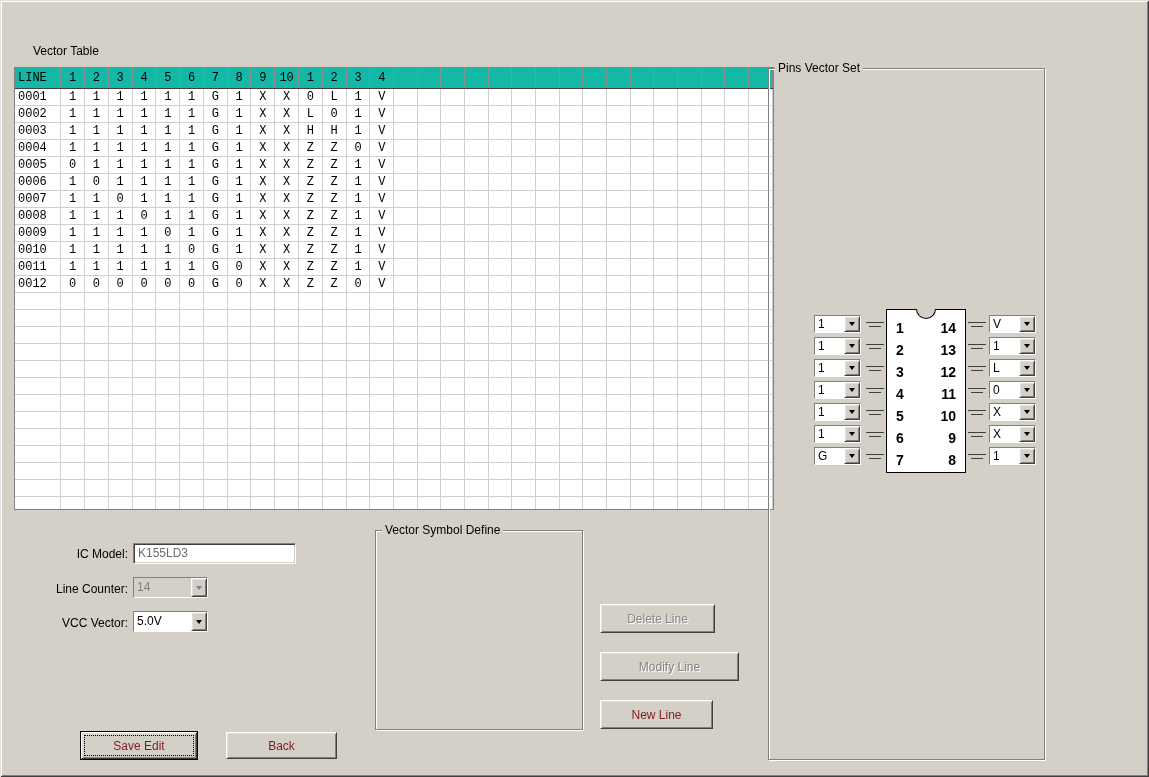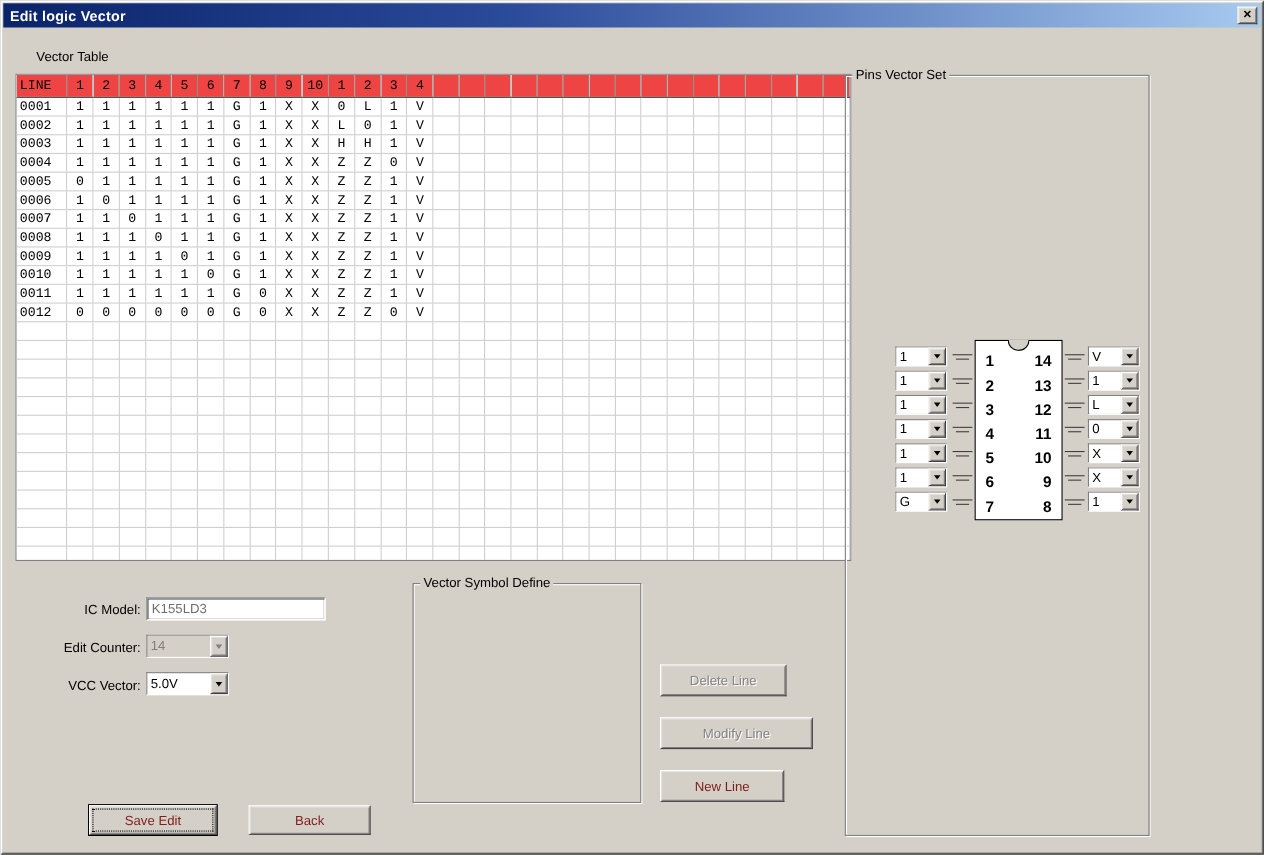--- a/index.html
+++ b/index.html
@@ -40,21 +40,21 @@
     position:absolute; left:14px; top:67px; width:760px; height:443px;
     overflow:hidden; background:#fff; border:1px solid #808080;
   }
   .table-wrap table{
     border-collapse:collapse; table-layout:fixed;
     font-family:"Liberation Mono", monospace; font-size:12px;
   }
   .table-wrap th{
     height:20px; font-weight:normal; text-align:center; overflow:hidden;
     border-right:1px solid #8e8e8e; border-bottom:1px solid #404040;
-    background:#ef4444;
+    background:#14b8a6;
   }
   .table-wrap th.line{ text-align:left; padding-left:3px; }
   .table-wrap td{
     height:17px; text-align:center; overflow:hidden;
     border-right:1px solid #cfcfcf; border-bottom:1px solid #cfcfcf;
   }
   .table-wrap td.line{ text-align:left; padding-left:3px; }
 
   
   .groupbox{
@@ -164,26 +164,20 @@
   .pins-counter-label{ left:30px; top:582px; width:98px; }
   .pins-counter-combo{ left:133px; top:577px; }
   .vcc-label{ left:30px; top:616px; width:98px; }
   .vcc-combo{ left:133px; top:611px; }
 </style>
 </head>
 <body>
 
 <div class="dialog">
 
-  <div class="titlebar">
-    <span class="title">Edit logic Vector</span>
-    <button class="close-btn">
-        <span class="x">✕</span>
-      </button>
-  </div>
 
   <div class="static-label vector-table-label">Vector Table</div>
 
   <div class="table-wrap">
     <table>
         <colgroup>
           <col style="width: 46px;">
           <col style="width: 24px;">
           <col style="width: 24px;">
           <col style="width: 24px;">
@@ -1212,21 +1206,21 @@
           </span>
         </div>
       </div>
   </div>
 
   <div class="form-label ic-model-label">IC Model:</div>
   <div class="textbox disabled ic-model-input">
     <span>K155LD3</span>
   </div>
 
-  <div class="form-label pins-counter-label">Edit Counter:</div>
+  <div class="form-label pins-counter-label">Line Counter:</div>
   <div class="combo disabled form-combo pins-counter-combo">
     <span class="combo-field">14</span>
     <span class="combo-btn">
         <span class="arrow"></span>
       </span>
   </div>
 
   <div class="form-label vcc-label">VCC Vector:</div>
   <div class="combo form-combo vcc-combo">
     <span class="combo-field">5.0V</span>

